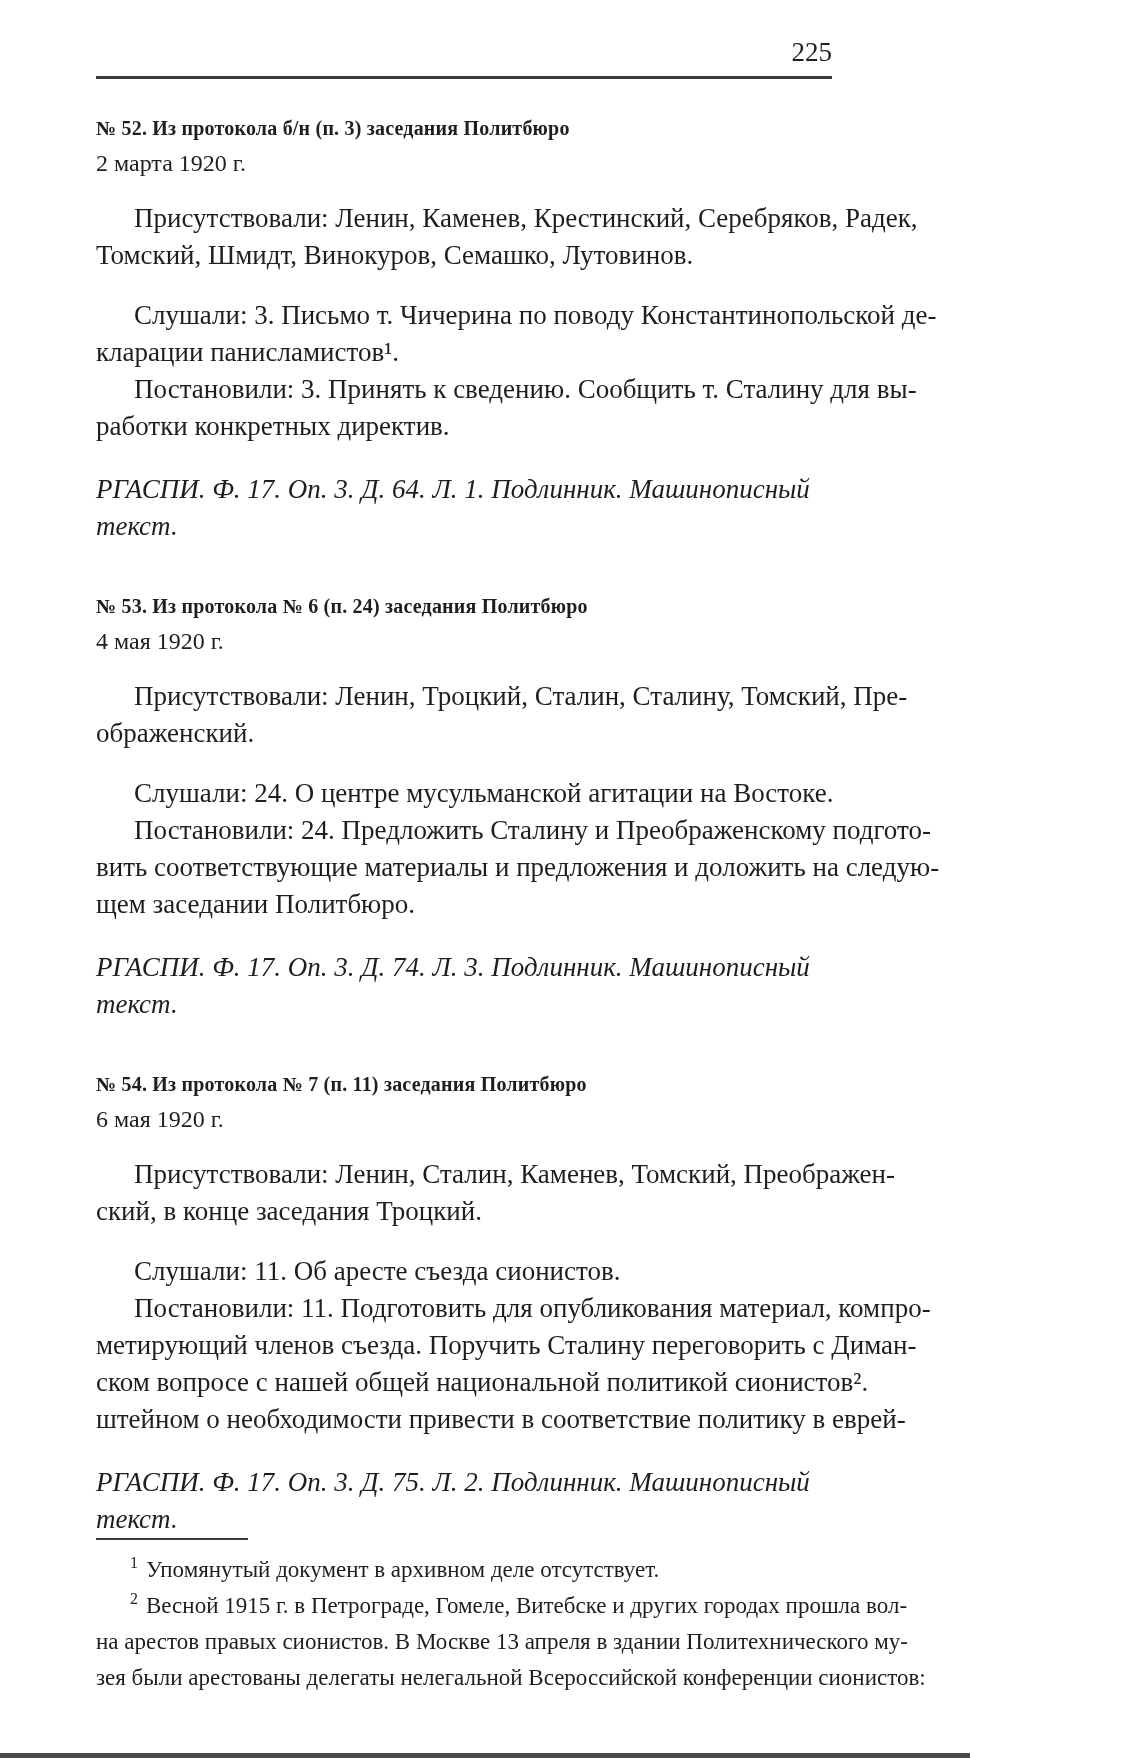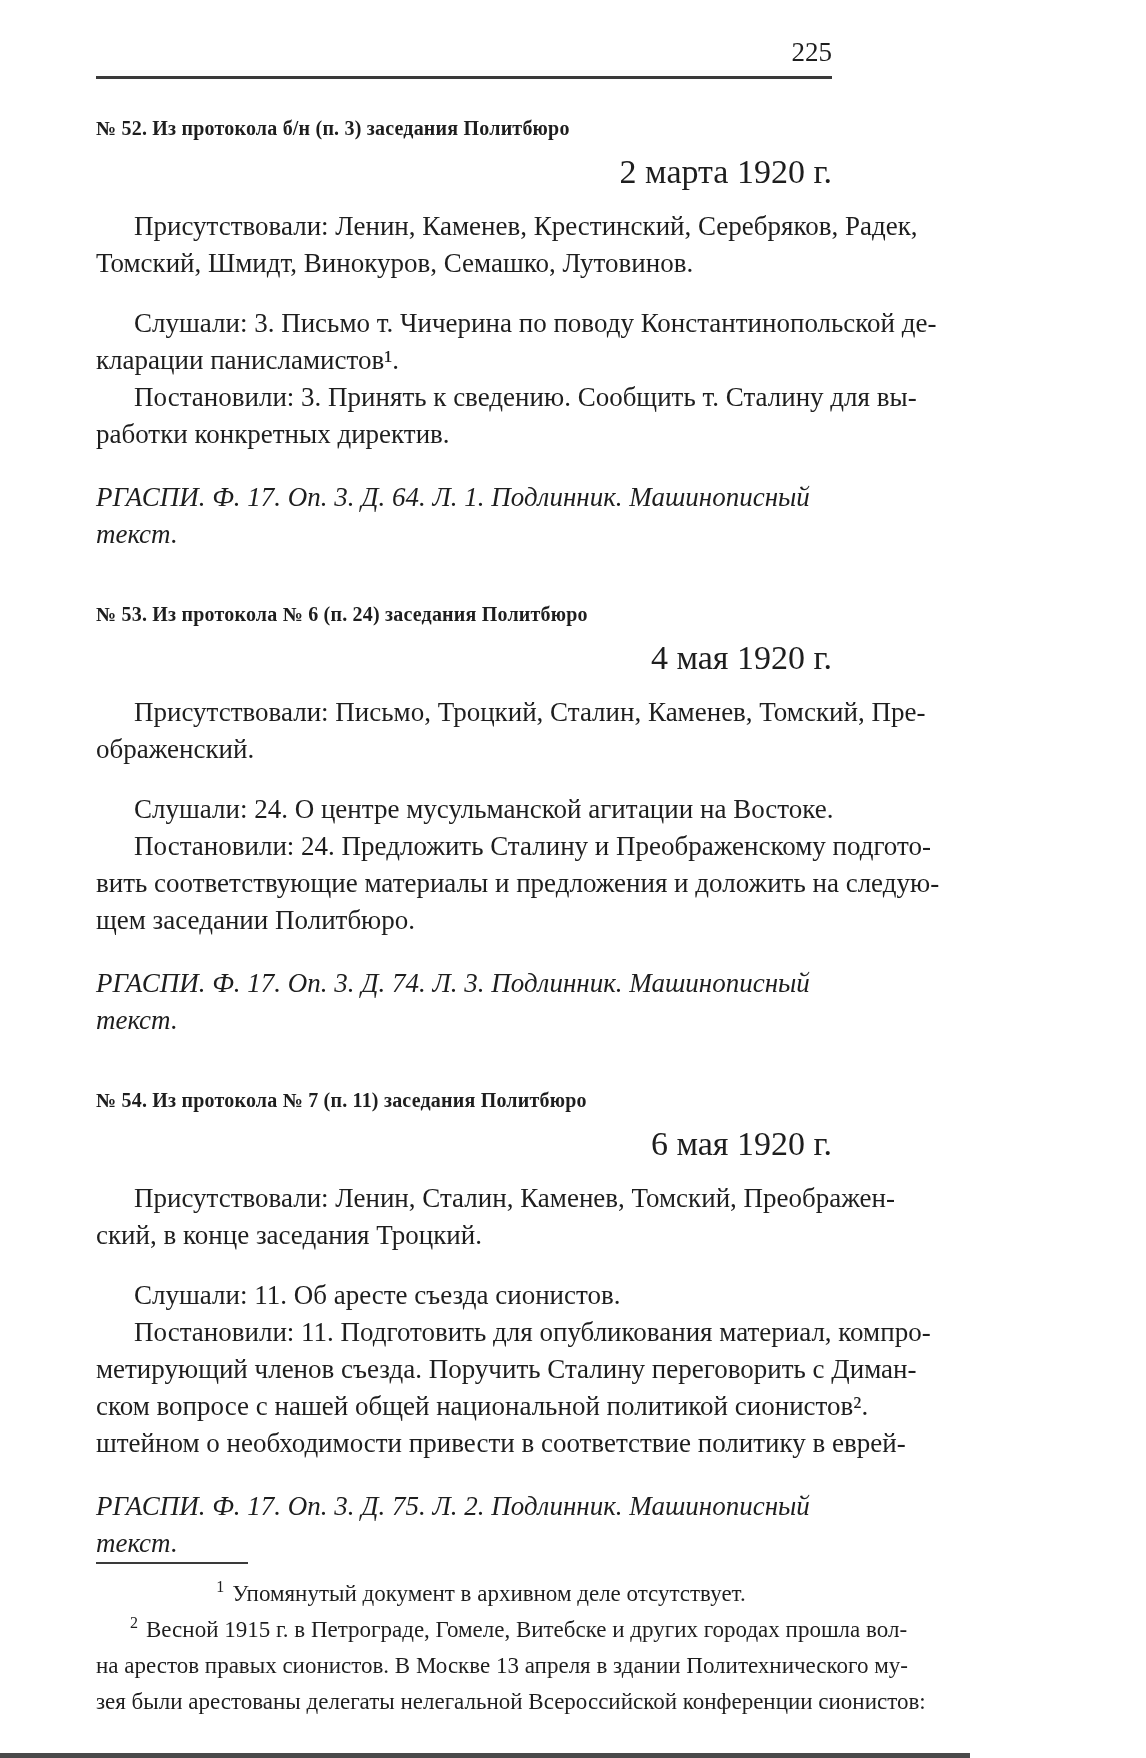--- a/index.html
+++ b/index.html
@@ -36,24 +36,23 @@
   }
   .doc-heading{
     font-size:20px;
     font-weight:bold;
     line-height:34px;
     margin:44px 0 0 0;
     letter-spacing:.2px;
   }
   .doc:first-of-type .doc-heading{margin-top:32px;}
   .doc-date{
-    font-size:34px;
+    font-size:24px;
     line-height:37px;
-    text-align:right;
-    margin-top:8px;
+    text-align:left;
   }
   .para{font-size:27px;}
   .para.present{margin-top:18px;}
   .gap{height:23px;}
   .ln{
     display:block;
     line-height:37px;
     white-space:nowrap;
   }
   .ln.ind{text-indent:38px;}
@@ -72,21 +71,20 @@
   }
   .footnote-separator{
     border:none;
     border-top:2px solid var(--rule-color);
     width:152px;
     margin:0 0 12px 0;
   }
   .fn .ln{
     font-size:23px;
     line-height:36px;
-    text-align:center;
   }
   .fn .ln.ind{text-indent:34px;}
   .fn-marker{
     font-size:16px;
     vertical-align:super;
     line-height:0;
     margin-right:8px;
   }
   .page-bottom-edge{
     position:absolute;
@@ -119,21 +117,21 @@
       <span class="ln ind j">Постановили: 3. Принять к сведению. Сообщить т. Сталину для вы-</span>
       <span class="ln">работки конкретных директив.</span>
     </div>
     <div class="archive-source">РГАСПИ. Ф. 17. Оп. 3. Д. 64. Л. 1. Подлинник. Машинописный текст.</div>
   </section>
 
   <section class="doc">
     <h2 class="doc-heading">№ 53. Из протокола № 6 (п. 24) заседания Политбюро</h2>
     <div class="doc-date">4 мая 1920 г.</div>
     <div class="para present">
-      <span class="ln ind j">Присутствовали: Письмо, Троцкий, Сталин, Каменев, Томский, Пре-</span>
+      <span class="ln ind j">Присутствовали: Ленин, Троцкий, Сталин, Сталину, Томский, Пре-</span>
       <span class="ln">ображенский.</span>
     </div>
     <div class="gap"></div>
     <div class="para heard">
       <span class="ln ind">Слушали: 24. О центре мусульманской агитации на Востоке.</span>
     </div>
     <div class="para resolved">
       <span class="ln ind j">Постановили: 24. Предложить Сталину и Преображенскому подгото-</span>
       <span class="ln j">вить соответствующие материалы и предложения и доложить на следую-</span>
       <span class="ln">щем заседании Политбюро.</span>

